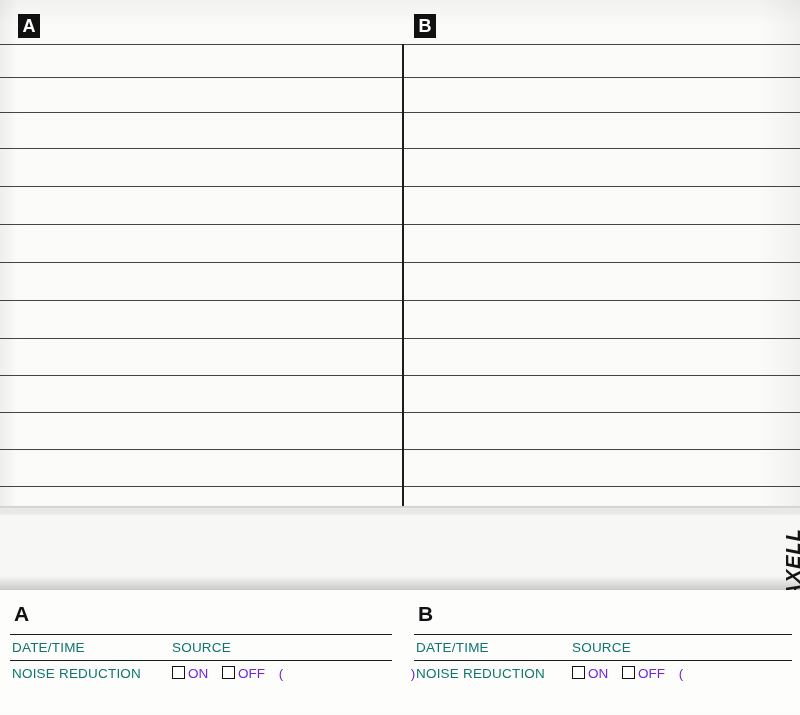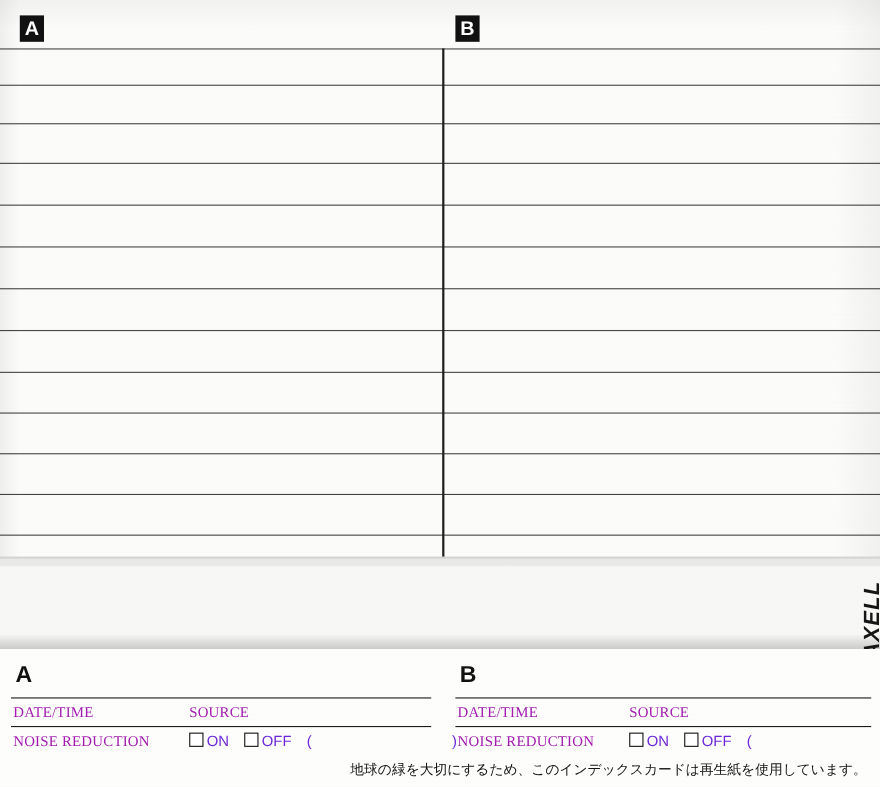--- a/index.html
+++ b/index.html
@@ -147,22 +147,22 @@
     border-top: 1.3px solid #1b1b1b;
   }
   .hr-a1 { left: 10px;  top: 44px;  width: 382px; }
   .hr-b1 { left: 414px; top: 44px;  width: 378px; }
   .hr-a2 { left: 10px;  top: 70px;  width: 382px; }
   .hr-b2 { left: 414px; top: 70px;  width: 378px; }
 
   .field-label {
     position: absolute;
     font-size: 13.5px;
-    color: #a21caf;
-    font-family: Liberation Serif, serif;
+    color: #0f766e;
+    font-family: Liberation Sans, sans-serif;
     letter-spacing: 0.2px;
     white-space: nowrap;
   }
 
   .chk {
     display: inline-block;
     width: 11px;
     height: 11px;
     border: 1.4px solid #131313;
     margin-right: 3px;
@@ -268,17 +268,16 @@
     <div class="field-label" style="left:416px; top:76px;">NOISE REDUCTION</div>
 
     <div class="nr-row" style="left:572px; top:76px;">
       <span class="opt"><span class="chk"></span><span>ON</span></span>
       <span class="opt"><span class="chk"></span><span>OFF</span></span>
       <span>(</span>
       <span class="paren-line"></span>
       
     </div>
 
-    <div class="footer-jp">地球の緑を大切にするため、このインデックスカードは再生紙を使用しています。</div>
   </div>
 
   <div class="noise"></div>
 </div>
 
 </body></html>

